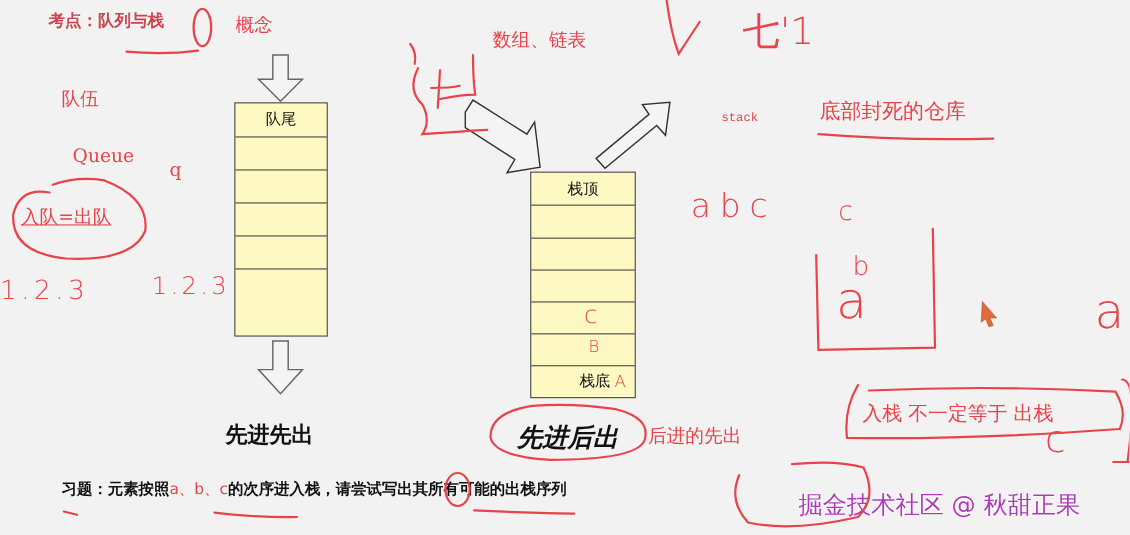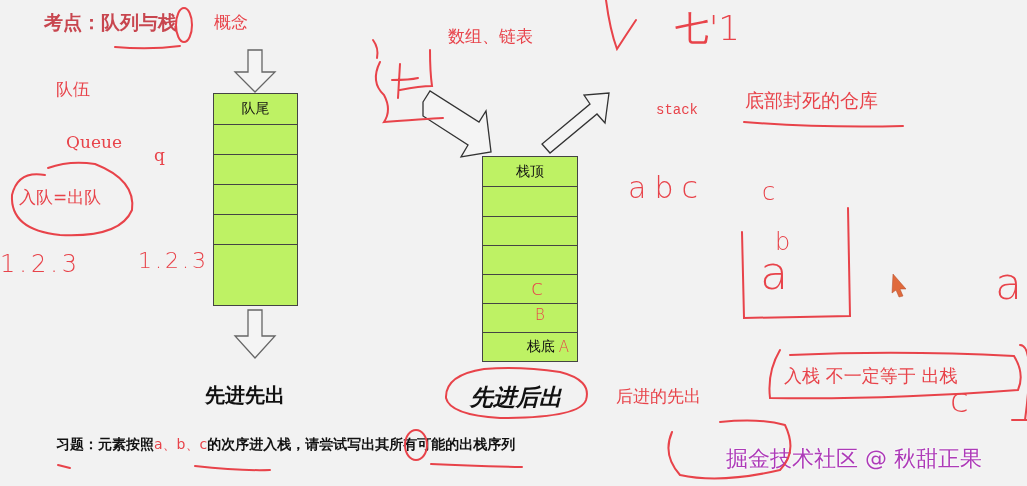--- a/index.html
+++ b/index.html
@@ -5,41 +5,41 @@
   html, body { margin:0; padding:0; }
   body {
     width:1027px; height:486px; overflow:hidden; position:relative;
     background:#f2f2f2;
     font-family: "DejaVu Sans", "Liberation Sans", sans-serif;
   }
   .abs { position:absolute; white-space:nowrap; }
   .red { color:#e8434a; }
   .red-dark { color:#c8464f; }
   .black { color:#111; }
-  .box { position:absolute; border:1.5px solid #444; background:#bef264; box-sizing:border-box; }
+  .box { position:absolute; border:1.5px solid #444; background:#fef9c3; box-sizing:border-box; }
   .cell { position:absolute; left:0; right:0; border-top:1.5px solid #444; box-sizing:border-box;
           display:flex; align-items:center; justify-content:center; font-size:14px; color:#111; }
   .cell:first-child { border-top:none; }
   svg.overlay { position:absolute; left:0; top:0; width:1027px; height:486px; pointer-events:none; }
   .serif { font-family: "DejaVu Serif", "Liberation Serif", serif; }
   .mono { font-family: "Liberation Mono", "DejaVu Sans Mono", monospace; }
   .hand { font-family: "DejaVu Sans", sans-serif; font-weight:300; }
 </style>
 </head>
 <body>
 
-<div class="abs red-dark" style="left:44px;top:10px;font-size:19px;font-weight:bold;">
+<div class="abs red-dark" style="left:44px;top:10px;font-size:15px;font-weight:bold;">
   <span>考点：</span><span>队列与栈</span>
 </div>
 <div class="abs red" style="left:214px;top:11px;font-size:17px;">概念</div>
 
 <div class="abs red" style="left:56px;top:78px;font-size:17px;">队伍</div>
 <div class="abs red serif" style="left:66px;top:132px;font-size:17px;">Queue</div>
 <div class="abs red serif" style="left:154px;top:145px;font-size:17px;">q</div>
-<div class="abs red" style="left:19px;top:186px;font-size:17px;">入队=出队</div>
+<div class="abs red" style="left:19px;top:186px;font-size:17px;text-decoration:underline;">入队=出队</div>
 <div class="abs red hand" style="left:0px;top:250px;font-size:24px;letter-spacing:4px;">1.2.3</div>
 <div class="abs red hand" style="left:138px;top:248px;font-size:22px;letter-spacing:3px;">1.2.3</div>
 
 <div class="box" style="left:213px;top:93px;width:85px;height:213px;">
   <div class="cell" style="top:0;height:30px;">队尾</div>
   <div class="cell" style="top:30px;height:30px;"></div>
   <div class="cell" style="top:60px;height:30px;"></div>
   <div class="cell" style="top:90px;height:30px;"></div>
   <div class="cell" style="top:120px;height:30px;"></div>
   <div class="cell" style="top:150px;height:30px;"></div>
@@ -58,28 +58,28 @@
     <span class="red hand" style="margin-left:4px;font-size:15px;">A</span>
   </div>
 </div>
 <div class="abs red hand" style="left:531px;top:275px;font-size:22px;">c</div>
 <div class="abs red hand" style="left:535px;top:306px;font-size:15px;">B</div>
 <div class="abs black" style="left:470px;top:382px;font-size:23px;font-weight:bold;font-style:italic;">先进后出</div>
 
 <div class="abs red" style="left:448px;top:25px;font-size:17px;">数组、链表</div>
 <div class="abs red hand" style="left:675px;top:6px;font-size:34px;">七'1</div>
 
-<div class="abs red mono" style="left:656px;top:102px;font-size:14px;">stack</div>
+<div class="abs red mono" style="left:656px;top:102px;font-size:11px;">stack</div>
 <div class="abs red" style="left:745px;top:88px;font-size:19px;text-align:center;">底部封死的仓库</div>
 <div class="abs red hand" style="left:628px;top:170px;font-size:30px;letter-spacing:8px;">abc</div>
 <div class="abs red hand" style="left:762px;top:178px;font-size:24px;">c</div>
 <div class="abs red hand" style="left:775px;top:228px;font-size:24px;">b</div>
 <div class="abs red hand" style="left:760px;top:246px;font-size:46px;">a</div>
 <div class="abs red hand" style="left:995px;top:258px;font-size:44px;">a</div>
-<div class="abs red" style="left:616px;top:385px;font-size:17px;">后进的先出</div>
+<div class="abs red" style="left:589px;top:385px;font-size:17px;">后进的先出</div>
 <div class="abs red" style="left:784px;top:364px;font-size:18px;">入栈 不一定等于 出栈</div>
 <div class="abs red hand" style="left:950px;top:380px;font-size:34px;">c</div>
 
 <div class="abs black" style="left:56px;top:436px;font-size:14px;font-weight:bold;">
   <span>习题：元素按照</span><span class="red" style="font-weight:normal;">a、b、c</span><span>的次序进入</span><span>栈</span><span>，请尝试写出其所有可能的出栈序列</span>
 </div>
 
 <div class="abs" style="left:726px;top:444px;font-size:22px;color:#a21caf;opacity:0.85;text-shadow:0 0 2px #fff, 0 0 2px #fff;">掘金技术社区 @ 秋甜正果</div>
 
 <svg class="overlay" viewBox="0 0 1027 486">

